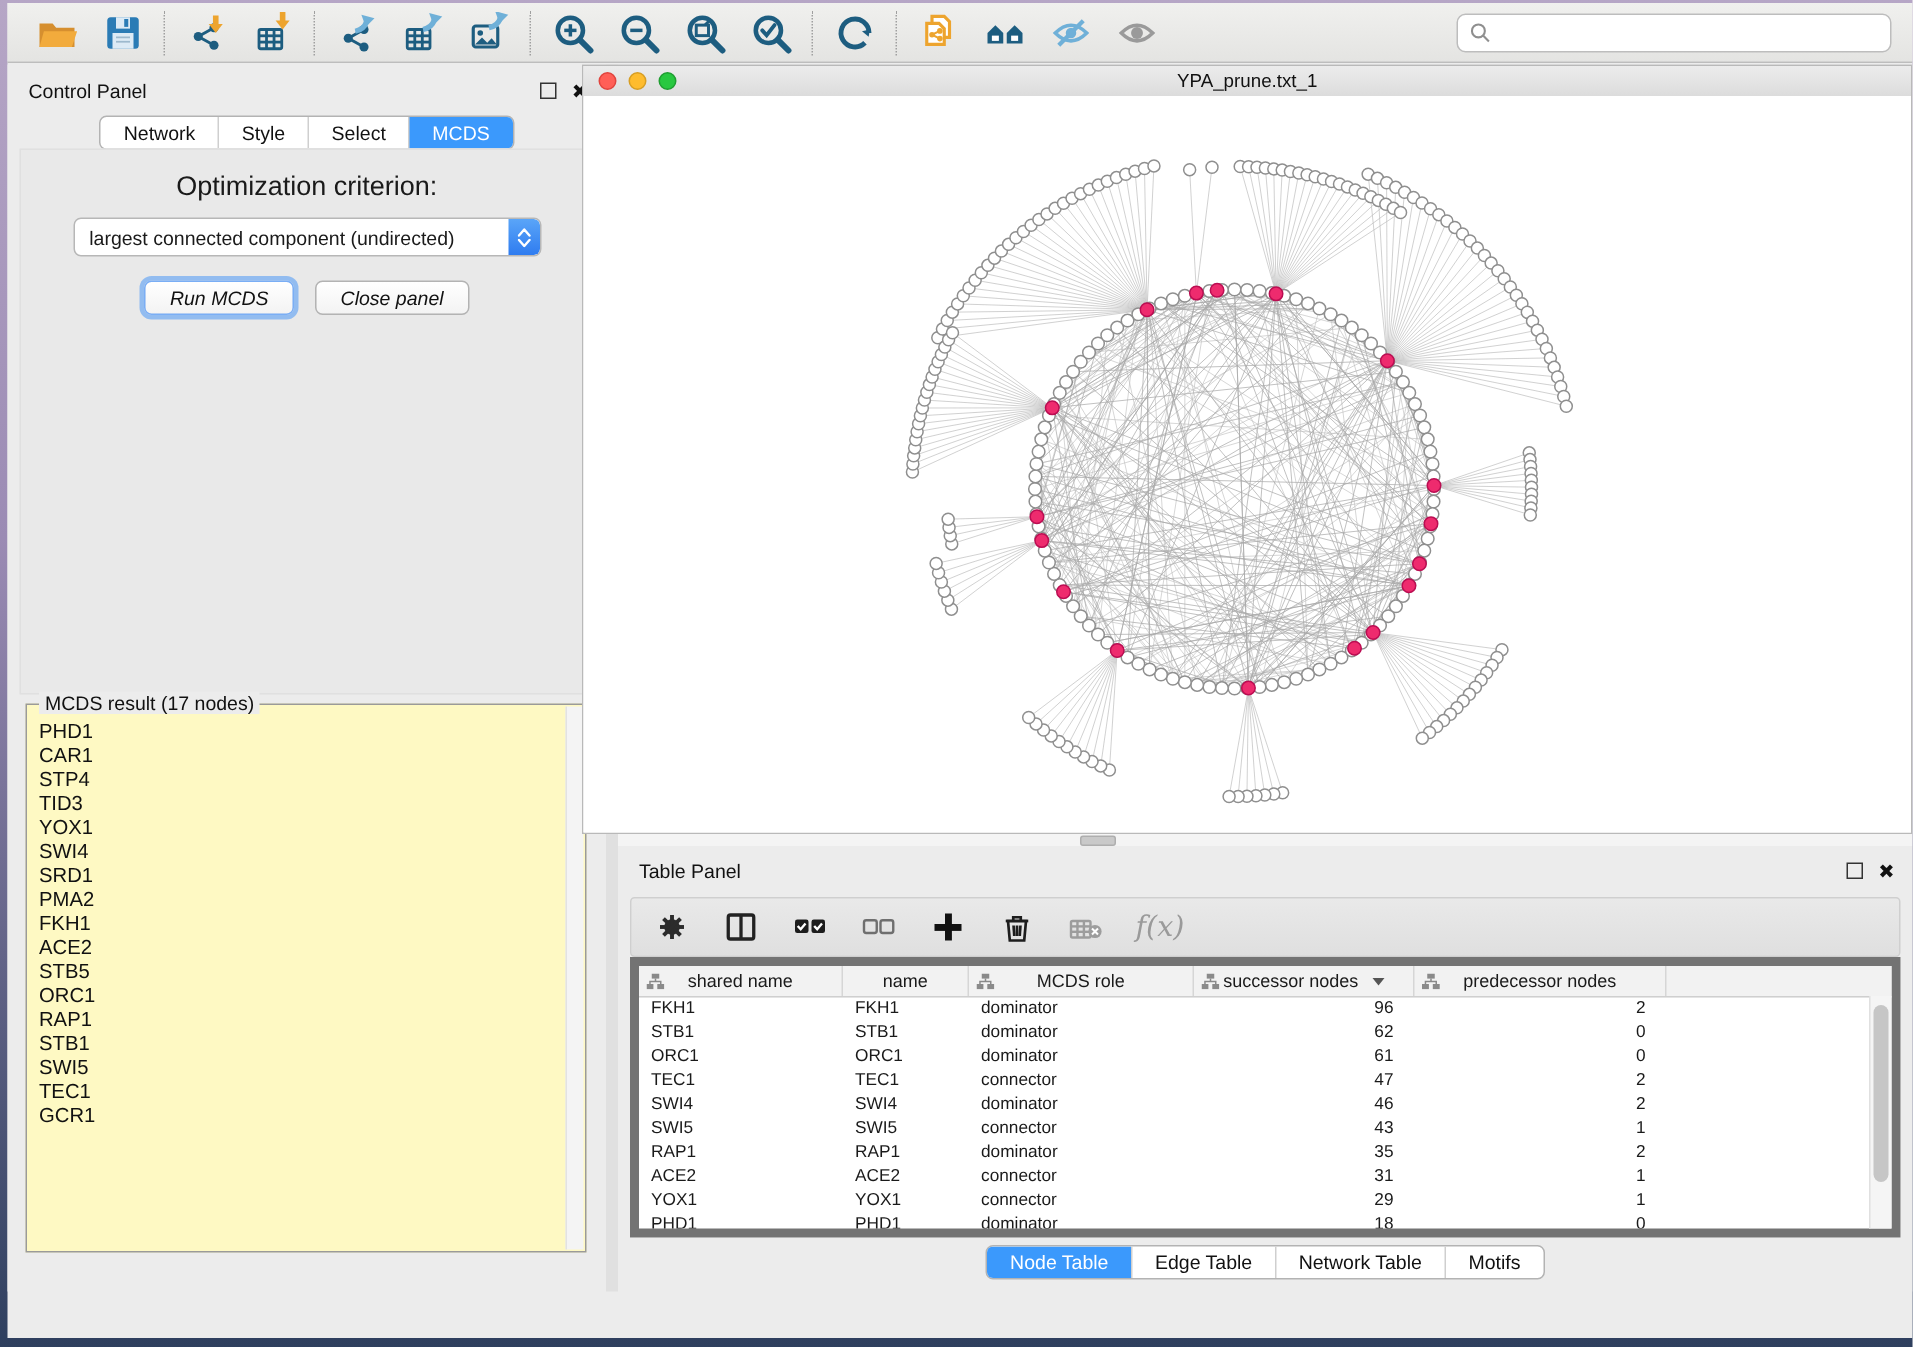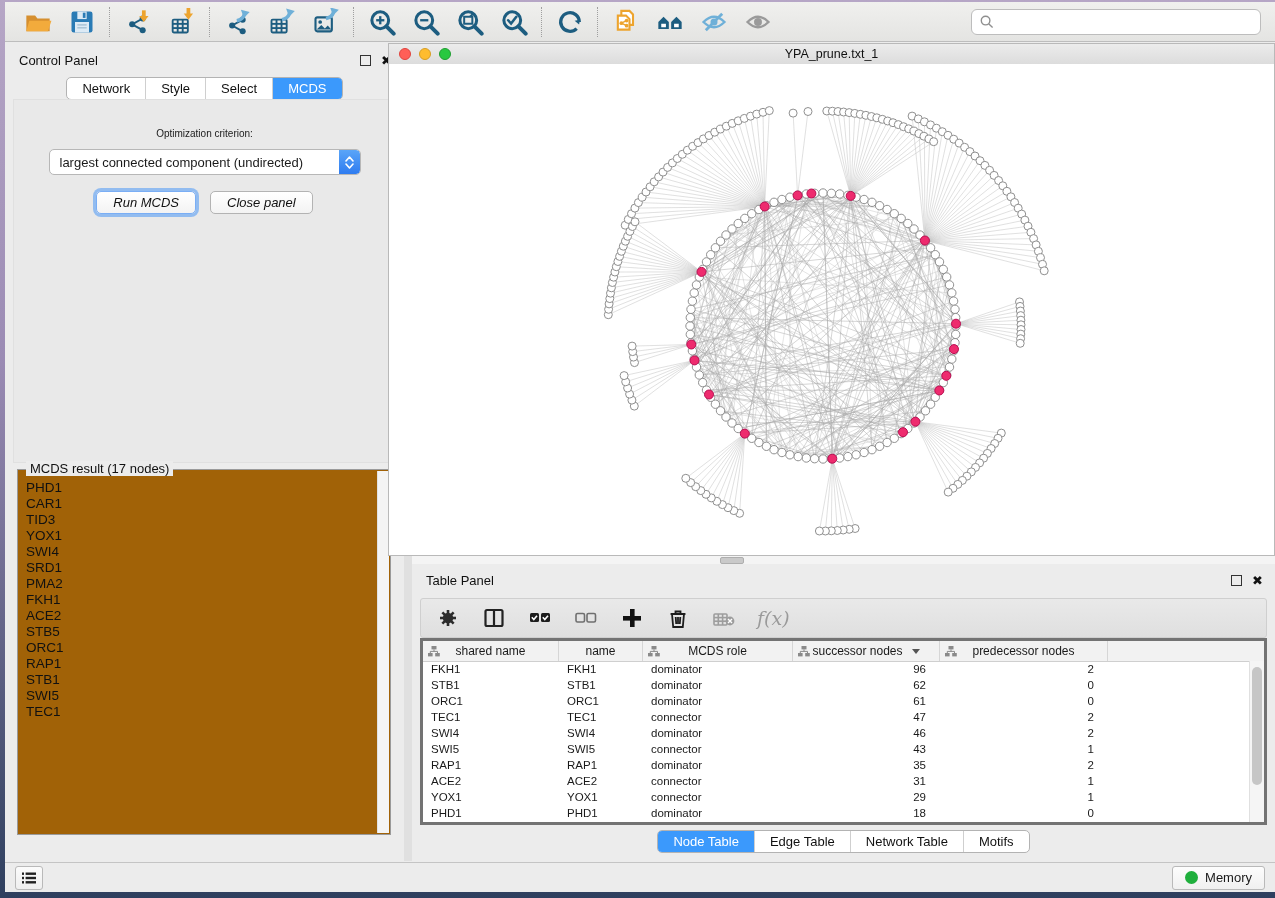--- a/index.html
+++ b/index.html
@@ -30,33 +30,33 @@
   .panel-title{font-size:13px;color:#111;}
   .panel-head-icons{margin-left:auto;display:flex;align-items:center;gap:10px;}
   .float-box{width:9px;height:9px;border:1.5px solid #333;display:inline-block;}
   .close-x{font-size:13px;font-weight:bold;color:#111;line-height:1;}
   .tabbar{display:flex;justify-content:center;margin-top:4px;}
   .seg{display:inline-flex;background:#fff;border:1px solid #b3b3b3;border-radius:5px;overflow:hidden;font-size:13px;}
   .seg .s{padding:3px 15px;border-left:1px solid #cfcfcf;color:#111;cursor:pointer;white-space:nowrap;}
   .seg .s:first-child{border-left:none;}
   .seg .s.sel{background:#3b99fc;color:#fff;}
   .cp-body{position:absolute;left:8px;right:8px;top:56px;height:362px;background:#e9e9e9;border:1px solid #e0e0e0;}
-  .opt-label{text-align:center;margin-top:28px;font-size:10px;}
+  .opt-label{text-align:center;margin-top:14px;font-size:18px;}
   .select-row{display:flex;justify-content:center;margin-top:10px;}
   .mac-select{display:flex;align-items:center;width:310px;height:24px;background:#fff;border:1px solid #b7b7b7;
     border-radius:5px;overflow:hidden;cursor:pointer;}
   .mac-select .val{flex:1;padding:0 10px;font-size:13px;white-space:nowrap;}
   .mac-select .cap{width:21px;align-self:stretch;background:linear-gradient(#5aa5f8,#2f7cf0);display:flex;flex-direction:column;
     align-items:center;justify-content:center;gap:1px;border-radius:0 4px 4px 0;}
   .cap svg{display:block;}
   .btn-row{display:flex;justify-content:center;gap:14px;margin-top:16px;}
   .mac-btn{background:linear-gradient(#ffffff,#f3f3f3);border:1px solid #b3b3b3;border-radius:5px;
     padding:3px 16px;font-size:13px;cursor:pointer;color:#111;font-style:italic;}
   .mac-btn.focused{box-shadow:0 0 0 3px rgba(100,165,245,.65);border-color:#7aaef5;}
-  .result-box{position:absolute;left:12px;right:13px;top:426px;bottom:26px;border:1px solid #9a9a9a;background:#a16207;}
+  .result-box{position:absolute;left:12px;right:13px;top:426px;bottom:26px;border:1px solid #9a9a9a;background:#fef9c3;}
   .result-legend{position:absolute;top:-9px;left:8px;background:#ececec;padding:0 4px;font-size:13px;color:#111;}
   .result-list{position:absolute;inset:10px 12px 2px 8px;overflow:hidden;font-size:13.5px;line-height:16px;color:#111;}
   .result-scroll{position:absolute;top:1px;right:1px;bottom:1px;width:11px;background:#f4f4f4;border-left:1px solid #e2e2e2;}
 
   
   .vsplit{position:absolute;left:399px;top:41px;width:8px;bottom:31px;background:#e0e0e0;cursor:col-resize;}
   .vsplit .hdl,.hsplit .hdl{position:absolute;background:#c9c9c9;border:1px solid #aeaeae;border-radius:2px;}
   .vsplit .hdl{left:1px;width:5px;height:22px;top:405px;}
   .hsplit{position:absolute;left:407px;right:0;top:554px;height:8px;background:#f4f4f4;cursor:row-resize;}
   .hsplit .hdl{top:1px;height:5px;width:22px;left:308px;}
@@ -73,21 +73,21 @@
   .net-title{position:absolute;left:0;right:0;text-align:center;font-size:12.5px;color:#111;}
   .net-canvas{position:absolute;left:0;right:0;top:20px;bottom:0;background:#fff;overflow:hidden;}
 
   
   .table-panel{position:absolute;left:407px;top:562px;right:0;bottom:31px;background:#ececec;}
   .tp-head{height:24px;display:flex;align-items:center;padding:4px 12px 0 14px;}
   .tp-toolbar{margin:6px 8px 0 8px;height:38px;background:linear-gradient(#e9e9e9,#dfdfdf);border:1px solid #cfcfcf;
     border-radius:3px;display:flex;align-items:center;gap:20px;padding:0 14px;}
   .tp-toolbar .tb-btn{width:26px;height:26px;}
   .fx{font-family:"DejaVu Serif","Liberation Serif",serif;font-style:italic;font-size:19px;color:#9a9a9a;}
-  .tableframe{position:absolute;left:8px;right:8px;top:74px;bottom:36px;background:#fff;border:3px solid #737373;}
+  .tableframe{position:absolute;left:8px;right:8px;top:74px;bottom:36px;background:#fff;border:6px solid #737373;}
   .thead{display:flex;height:20px;background:#f2f2f2;border-bottom:1px solid #cfcfcf;font-size:12px;color:#1a1a1a;}
   .th{display:flex;align-items:center;justify-content:center;gap:5px;border-right:1px solid #d6d6d6;box-sizing:border-box;
     position:relative;padding:0 4px;cursor:pointer;}
   .th .hicon{position:absolute;left:5px;}
   .chev{width:0;height:0;border-left:4px solid transparent;border-right:4px solid transparent;border-top:5px solid #555;margin-left:4px;}
   .tbody{position:absolute;left:0;right:14px;top:20px;bottom:0;overflow:hidden;font-size:11.5px;}
   .tr{display:flex;height:16px;line-height:16px;}
   .td{box-sizing:border-box;padding:0 8px;white-space:nowrap;overflow:hidden;}
   .td.num{text-align:right;padding-right:14px;}
   .vscroll{position:absolute;top:20px;right:0;bottom:0;width:14px;background:#f5f5f5;border-left:1px solid #e0e0e0;}
@@ -336,33 +336,35 @@
         <button class="mac-btn focused">Run MCDS</button>
         <button class="mac-btn">Close panel</button>
       </div>
     </div>
 
     <div class="result-box">
       <span class="result-legend">MCDS result (17 nodes)</span>
       <div class="result-list" id="mcds-list">
           <div>PHD1</div>
           <div>CAR1</div>
+          <div>STP4</div>
           <div>TID3</div>
           <div>YOX1</div>
           <div>SWI4</div>
           <div>SRD1</div>
           <div>PMA2</div>
           <div>FKH1</div>
           <div>ACE2</div>
           <div>STB5</div>
           <div>ORC1</div>
           <div>RAP1</div>
           <div>STB1</div>
           <div>SWI5</div>
           <div>TEC1</div>
+          <div>GCR1</div>
         </div>
       <div class="result-scroll"></div>
     </div>
   </div>
 
   <div class="vsplit">
       <span class="hdl"></span>
     </div>
 
   <div class="net-window">
@@ -1354,29 +1356,13 @@
     <div class="tp-tabs">
       <span class="seg" id="tp-tabs">
           <span class="s sel">Node Table</span>
           <span class="s">Edge Table</span>
           <span class="s">Network Table</span>
           <span class="s">Motifs</span>
         </span>
     </div>
   </div>
 
-  <div class="statusbar">
-    <span class="sq-btn">
-      <svg width="16" height="14" viewBox="0 0 16 14">
-        <rect x="1" y="1.5" width="2" height="2.4" fill="#222"></rect>
-          <rect x="4.6" y="1.5" width="10.4" height="2.4" fill="#222"></rect>
-        <rect x="1" y="5.8" width="2" height="2.4" fill="#222"></rect>
-          <rect x="4.6" y="5.8" width="10.4" height="2.4" fill="#222"></rect>
-        <rect x="1" y="10.1" width="2" height="2.4" fill="#222"></rect>
-          <rect x="4.6" y="10.1" width="10.4" height="2.4" fill="#222"></rect>
-      </svg>
-    </span>
-    <span class="mem-btn">
-      <span class="mem-dot"></span>
-      <span>Memory</span>
-    </span>
-  </div>
 </div>
 
 </body></html>

